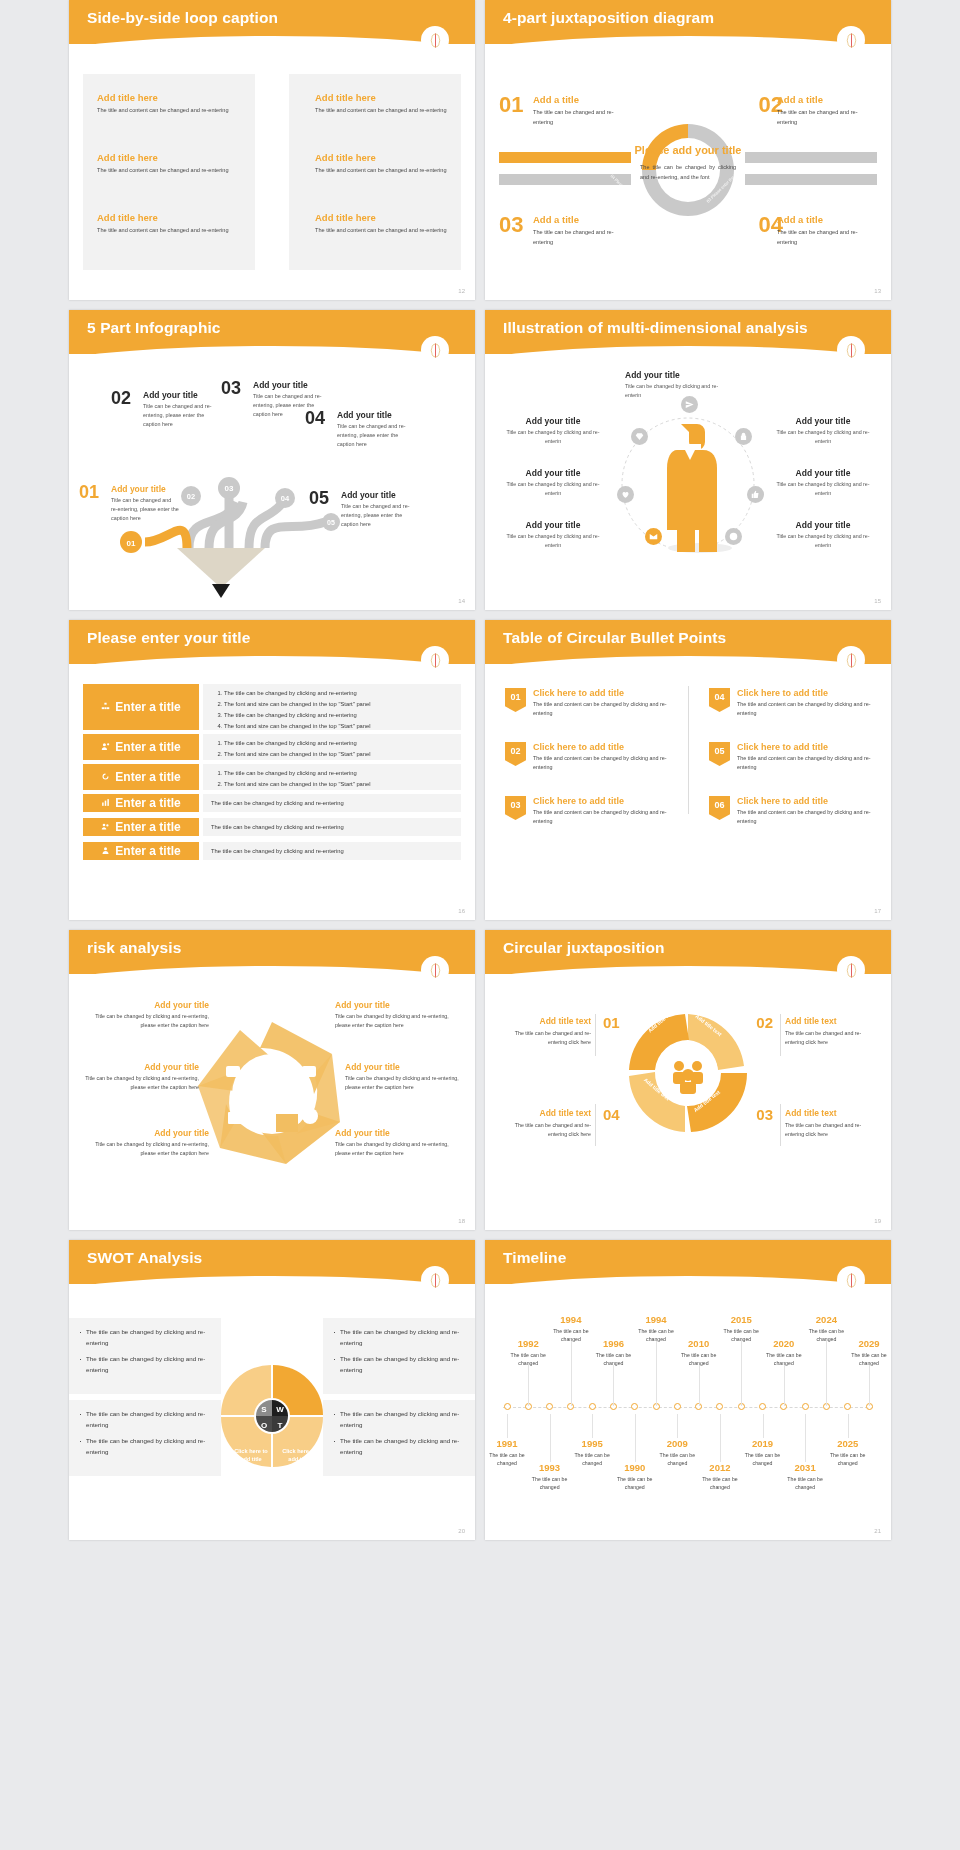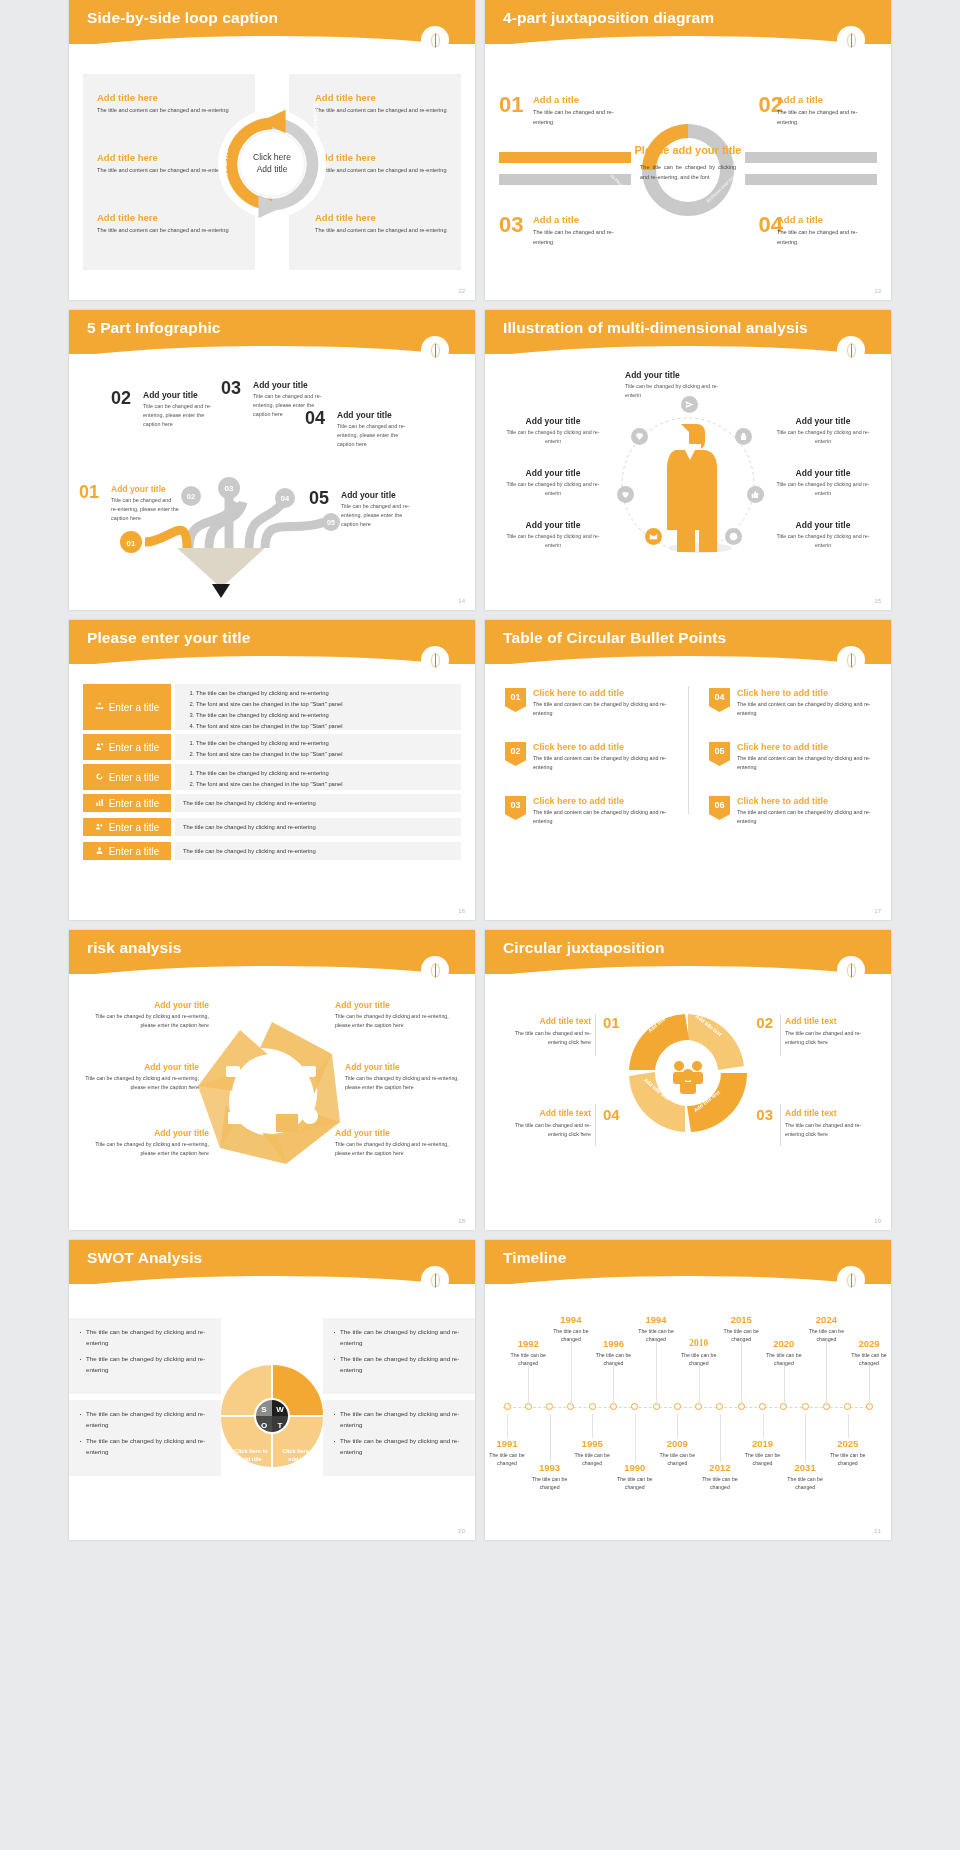--- a/index.html
+++ b/index.html
@@ -69,22 +69,22 @@
   .s15-t { position:absolute; width:108px; }
   .s15-t .t { font-size:8.5px; font-weight:bold; color:#2b2b2b; }
   .s15-t .d { font-size:5.3px; color:#555; line-height:1.7; margin-top:2px; }
   .s15-ic { position:absolute; width:17px; height:17px; border-radius:50%;
     background:#c9c9c9; display:flex; align-items:center; justify-content:center; }
   .s15-ic svg { width:9px; height:9px; fill:#fff; }
   .s15-ic.on { background:#F2A833; }
 
   
   .s16-row { position:absolute; left:14px; right:14px; display:flex; gap:4px; }
-  .s16-btn { width:88px; background:#F2A833; color:#fff; font-size:10px;
-    font-weight:normal; display:flex; align-items:center; justify-content:center; gap:5px; }
+  .s16-btn { width:116px; background:#F2A833; color:#fff; font-size:12px;
+    font-weight:bold; display:flex; align-items:center; justify-content:center; gap:5px; }
   .s16-btn svg { width:9px; height:9px; fill:#fff; }
   .s16-list { flex:1; background:#f3f3f3; padding:4px 8px; }
   .s16-list ol { margin-left:13px; }
   .s16-list li { font-size:5.8px; color:#3a3a3a; line-height:1.9; }
   .s16-list p { font-size:5.8px; color:#3a3a3a; line-height:1.9; }
 
   
   .s17-it { position:absolute; width:168px; display:flex; gap:7px; }
   .badge { width:21px; height:24px; flex:0 0 21px; background:#F2A833; color:#fff;
     font-size:9px; font-weight:bold; display:flex; align-items:flex-start;
@@ -161,35 +161,20 @@
           <div class="d">The title and content can be changed and re-entering</div>
           </div>
         <div class="s12-item" style="top:78px">
           <div class="t">Add title here</div>
           <div class="d">The title and content can be changed and re-entering</div>
           </div>
         <div class="s12-item" style="top:138px">
           <div class="t">Add title here</div>
           <div class="d">The title and content can be changed and re-entering</div>
           </div>
-      </div>
-      <div class="ring">
-        <svg viewBox="0 0 120 120" width="116" height="116">
-          <circle cx="60" cy="60" r="56" fill="#fff"></circle>
-          <path d="M60 12 A48 48 0 0 0 60 108 L60 96 A36 36 0 0 1 60 24 Z" fill="#F2A833"></path>
-          <path d="M60 108 A48 48 0 0 0 60 12 L60 24 A36 36 0 0 1 60 96 Z" fill="#CFCFCF"></path>
-          <polygon points="48,16 74,4 74,28" fill="#F2A833"></polygon>
-          <polygon points="72,104 46,116 46,92" fill="#CFCFCF"></polygon>
-        </svg>
-        <div class="hub">
-          <span>Click here</span>
-          <span>Add title</span>
-        </div>
-        <div class="lbl-arc" style="left:14px; top:44px; transform:rotate(90deg); transform-origin:left top; color:#fff">Add your title here</div>
-        <div class="lbl-arc" style="right:12px; top:40px; transform:rotate(90deg); transform-origin:right top; color:#fff">Add your title here</div>
       </div>
     </div>
     <div class="pg">12</div>
   </div>
 
   <div class="slide">
     <div class="band"></div>
     <div class="band-curve"></div>
     <div class="band-title">4-part juxtaposition diagram</div>
     <div class="brain">
@@ -799,21 +784,21 @@
           <div class="tl-node" style="left: 167.559px;"></div>
           <div class="tl-stem" style="left: 171.059px; top: 49px; height: 65px;"></div>
           <div class="tl-yr" style="left: 149.059px; top: 22px; width: 44px;">1994</div>
           <div class="tl-d" style="left: 149.059px; top: 35px; width: 44px;">The title can be changed</div>
           <div class="tl-node" style="left: 188.853px;"></div>
           <div class="tl-stem" style="left: 192.353px; top: 122px; height: 24px;"></div>
           <div class="tl-yr" style="left: 170.353px; top: 146px; width: 44px;">2009</div>
           <div class="tl-d" style="left: 170.353px; top: 159px; width: 44px;">The title can be changed</div>
           <div class="tl-node" style="left: 210.147px;"></div>
           <div class="tl-stem" style="left: 213.647px; top: 73px; height: 41px;"></div>
-          <div class="tl-yr" style="left: 191.647px; top: 46px; width: 44px; font-family: Liberation Serif, serif;">2010</div>
+          <div class="tl-yr" style="left: 191.647px; top: 46px; width: 44px;">2010</div>
           <div class="tl-d" style="left: 191.647px; top: 59px; width: 44px;">The title can be changed</div>
           <div class="tl-node" style="left: 231.441px;"></div>
           <div class="tl-stem" style="left: 234.941px; top: 122px; height: 48px;"></div>
           <div class="tl-yr" style="left: 212.941px; top: 170px; width: 44px;">2012</div>
           <div class="tl-d" style="left: 212.941px; top: 183px; width: 44px;">The title can be changed</div>
           <div class="tl-node" style="left: 252.735px;"></div>
           <div class="tl-stem" style="left: 256.235px; top: 49px; height: 65px;"></div>
           <div class="tl-yr" style="left: 234.235px; top: 22px; width: 44px;">2015</div>
           <div class="tl-d" style="left: 234.235px; top: 35px; width: 44px;">The title can be changed</div>
           <div class="tl-node" style="left: 274.029px;"></div>

